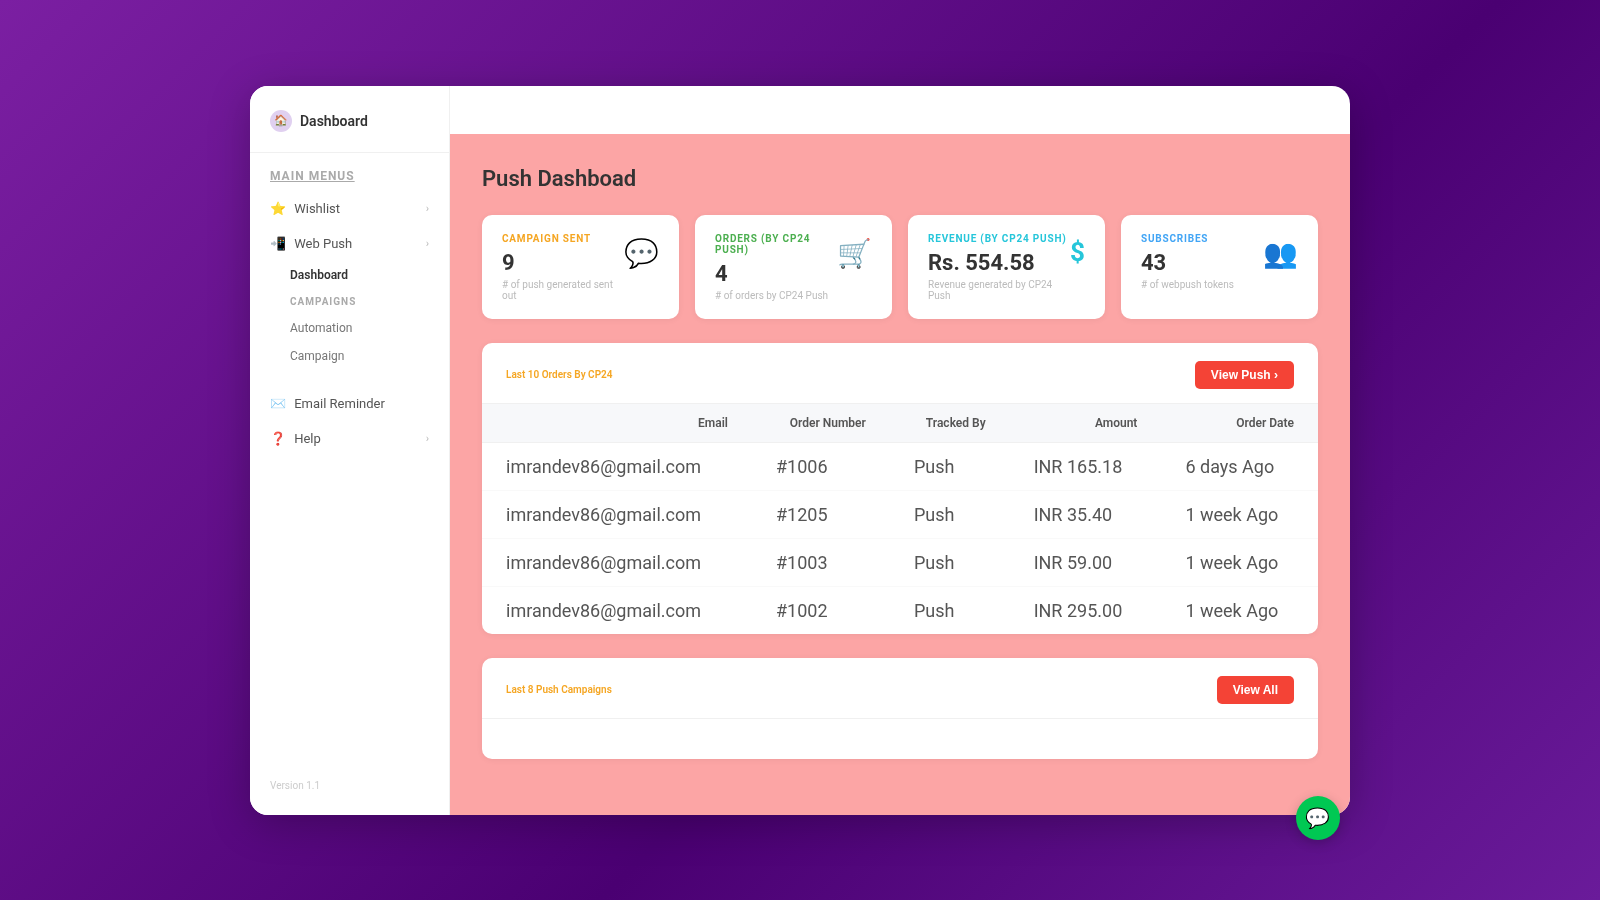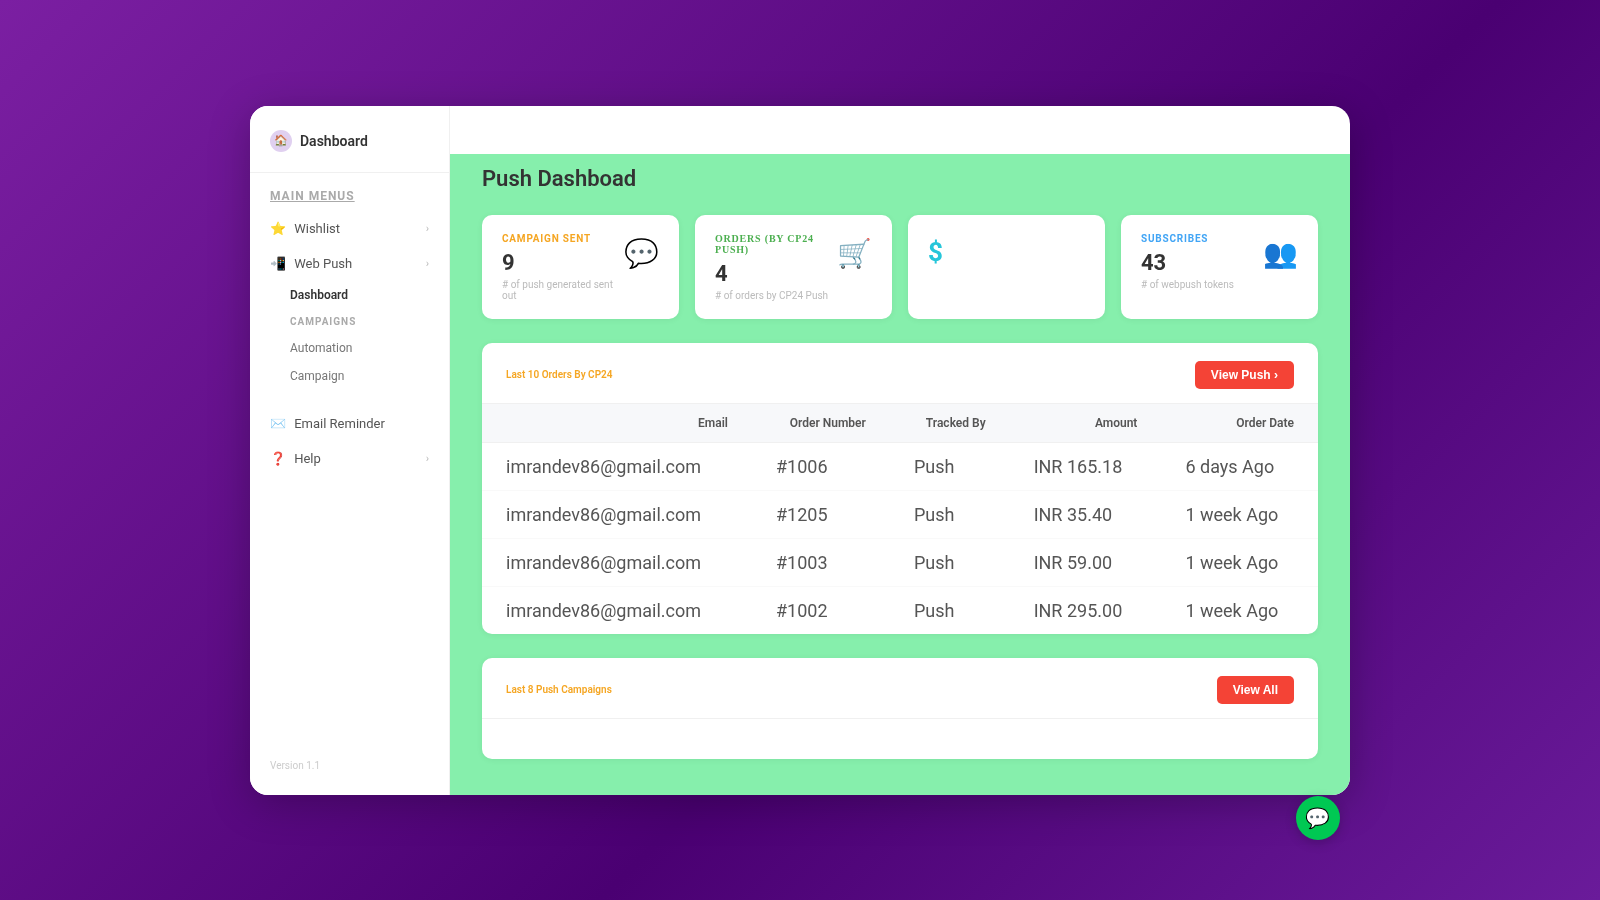--- a/index.html
+++ b/index.html
@@ -96,22 +96,22 @@
     }
     .sidebar-version {
       margin-top: auto;
       padding: 16px 20px 0 20px;
       font-size: 10px;
       color: #ccc;
     }
     
     .main-content {
       flex: 1;
-      background: #86efac;
-      padding: 12px 32px;
+      background: #fca5a5;
+      padding: 32px 32px;
       overflow-y: auto;
       margin-top: 48px;
     }
     .page-title {
       font-size: 22px;
       font-weight: 600;
       color: #333;
       margin-bottom: 24px;
     }
     
@@ -147,21 +147,21 @@
     }
     .stat-desc {
       font-size: 10px;
       color: #bbb;
     }
     .stat-card-icon {
       font-size: 28px;
       margin-top: 4px;
     }
     .stat-label.orange { color: #f5a623; }
-    .stat-label.green { color: #4caf50; font-family: Liberation Serif, serif; }
+    .stat-label.green { color: #4caf50; }
     .stat-label.teal { color: #26c6da; }
     .stat-label.blue { color: #42a5f5; }
     
     .section-card {
       background: #fff;
       border-radius: 10px;
       padding: 0;
       box-shadow: 0 1px 6px rgba(0,0,0,0.06);
       margin-bottom: 24px;
       overflow: hidden;
@@ -298,20 +298,25 @@
       <div class="stat-card">
         <div class="stat-card-left">
           <div class="stat-label green">ORDERS (BY CP24 PUSH)</div>
           <div class="stat-value">4</div>
           <div class="stat-desc"># of orders by CP24 Push</div>
         </div>
         <div class="stat-card-icon" style="color:#4caf50;">🛒</div>
       </div>
 
       <div class="stat-card">
+        <div class="stat-card-left">
+          <div class="stat-label teal">REVENUE (BY CP24 PUSH)</div>
+          <div class="stat-value">Rs. 554.58</div>
+          <div class="stat-desc">Revenue generated by CP24 Push</div>
+        </div>
         <div class="stat-card-icon" style="color:#26c6da; font-size:26px; font-weight:700; font-style:normal;">$</div>
       </div>
 
       <div class="stat-card">
         <div class="stat-card-left">
           <div class="stat-label blue">SUBSCRIBES</div>
           <div class="stat-value">43</div>
           <div class="stat-desc"># of webpush tokens</div>
         </div>
         <div class="stat-card-icon" style="color:#42a5f5;">👥</div>

